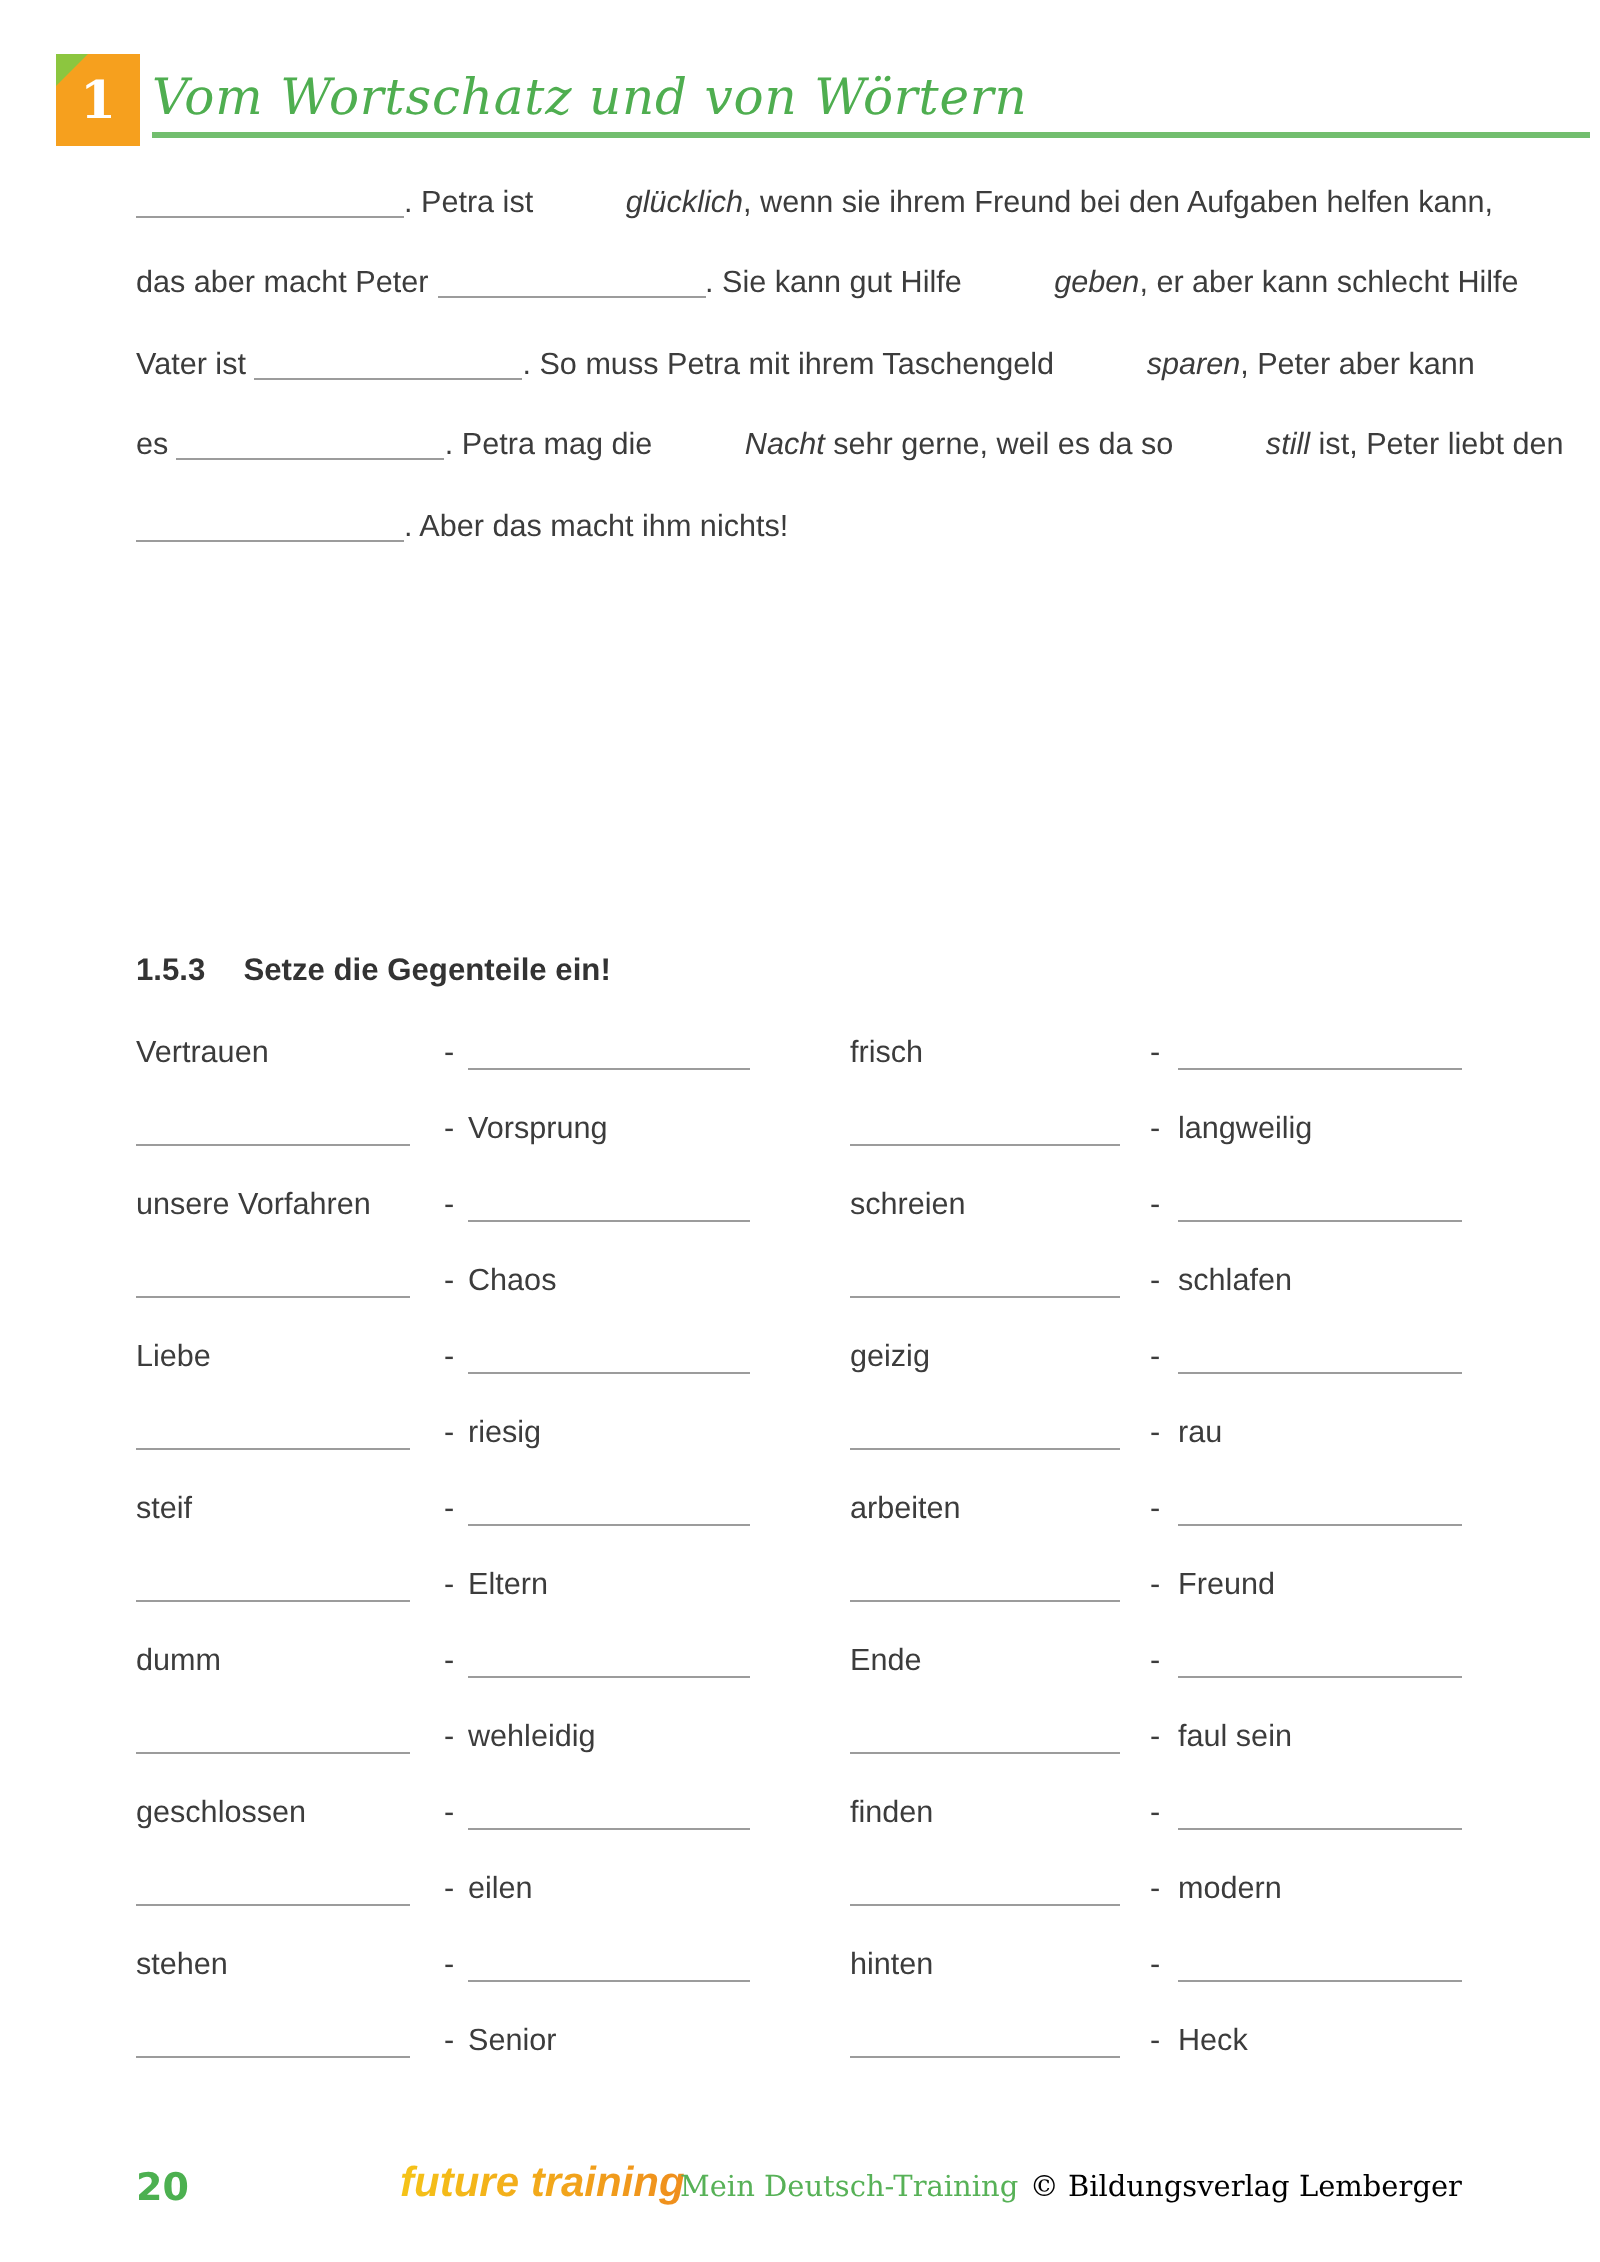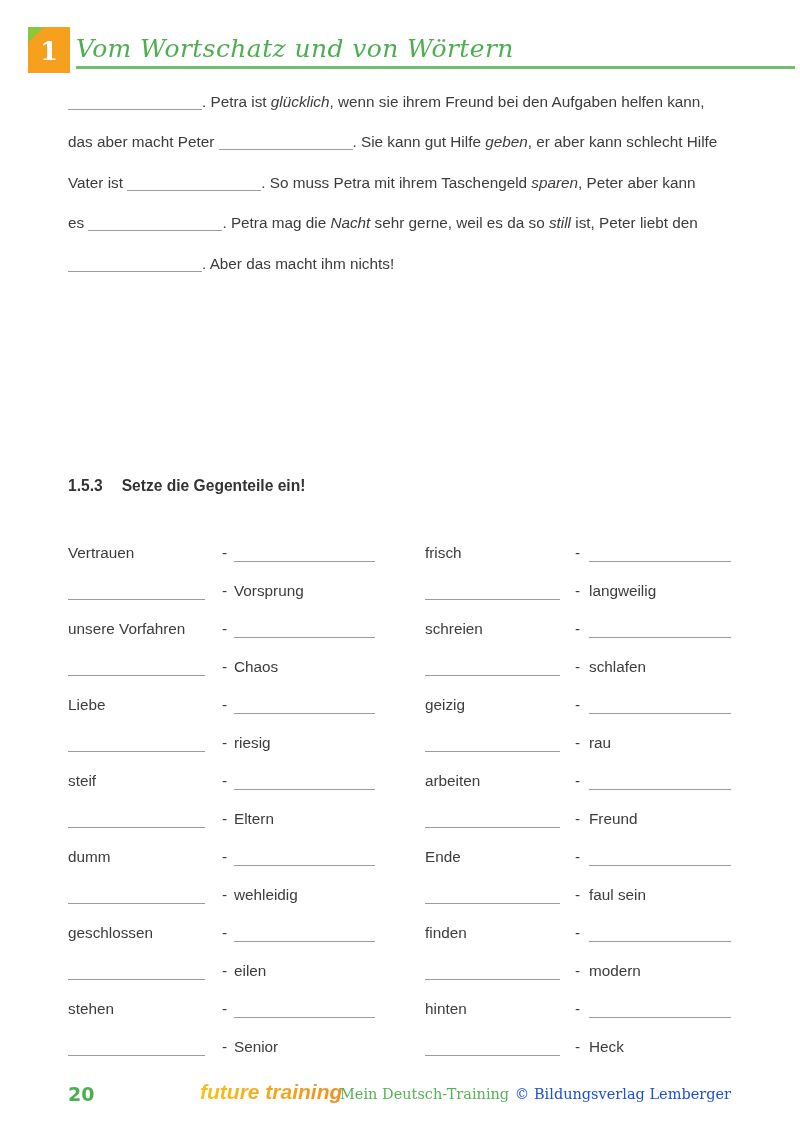--- a/index.html
+++ b/index.html
@@ -13,46 +13,46 @@
   .badge-num{position:absolute;left:0;top:0;width:100%;height:100%;display:flex;align-items:center;
              justify-content:center;font-family:"DejaVu Serif",serif;font-weight:bold;
              font-size:26px;color:#ffffff;padding-top:2px;box-sizing:border-box;}
   .chapter-title{position:absolute;left:76px;top:34px;font-family:"DejaVu Serif",serif;
                  font-size:25px;color:#4FAE50;letter-spacing:0.4px;white-space:nowrap;font-style:italic;}
   .header-rule{position:absolute;left:76px;top:66px;width:719px;height:3px;background:#72BE6E;}
 
   
   .story{position:absolute;left:68px;top:82px;width:670px;font-size:15.3px;}
   .story-line{line-height:40.4px;white-space:nowrap;}
-  .story-line em{}
+  .story-line em{margin-left:42px;}
   .sblank{display:inline-block;width:134px;height:10px;border-bottom:1.4px solid #9c9c9c;
           position:relative;top:3px;}
 
   
   .ex-heading{position:absolute;left:68px;top:477px;font-size:15.6px;font-weight:bold;color:#333;}
   .ex-num{margin-right:19px;}
-  .opp-table{position:absolute;left:68px;top:544px;width:663px;font-size:15.3px;}
+  .opp-table{position:absolute;left:68px;top:518px;width:663px;font-size:15.3px;}
   .opp-row{display:grid;grid-template-columns:154px 12px 191px 150px 14px 142px;
            height:38px;align-items:baseline;}
   .tblank{display:inline-block;height:12px;border-bottom:1.4px solid #9c9c9c;
           position:relative;top:4px;}
   .b-l1{width:137px;} .b-l3{width:141px;} .b-r1{width:135px;} .b-r3{width:142px;}
   .word{white-space:nowrap;}
 
   
   .page-num{position:absolute;left:68px;top:1083px;font-family:"DejaVu Sans",sans-serif;
             font-weight:bold;font-size:19px;color:#4CB050;}
   .logo{position:absolute;left:200px;top:1080px;font-family:Liberation Sans, sans-serif;
         font-weight:bold;font-style:italic;font-size:21px;white-space:nowrap;
         background:linear-gradient(90deg,#F5C318 0%,#EF8E1D 100%);
         -webkit-background-clip:text;background-clip:text;color:transparent;}
   .series{position:absolute;left:340px;top:1086px;font-family:"DejaVu Serif",serif;
           font-size:14.5px;color:#57B157;white-space:nowrap;}
   .copyright{position:absolute;right:69px;top:1086px;font-family:"DejaVu Serif",serif;
-             font-size:14.5px;color:#1d4ed8;white-space:nowrap;}
+             font-size:14.5px;color:#000000;white-space:nowrap;}
 </style>
 </head>
 <body>
 
 <div class="page">
 
   <div class="badge">
     <div class="badge-fold"></div>
     <div class="badge-num">1</div>
   </div>

